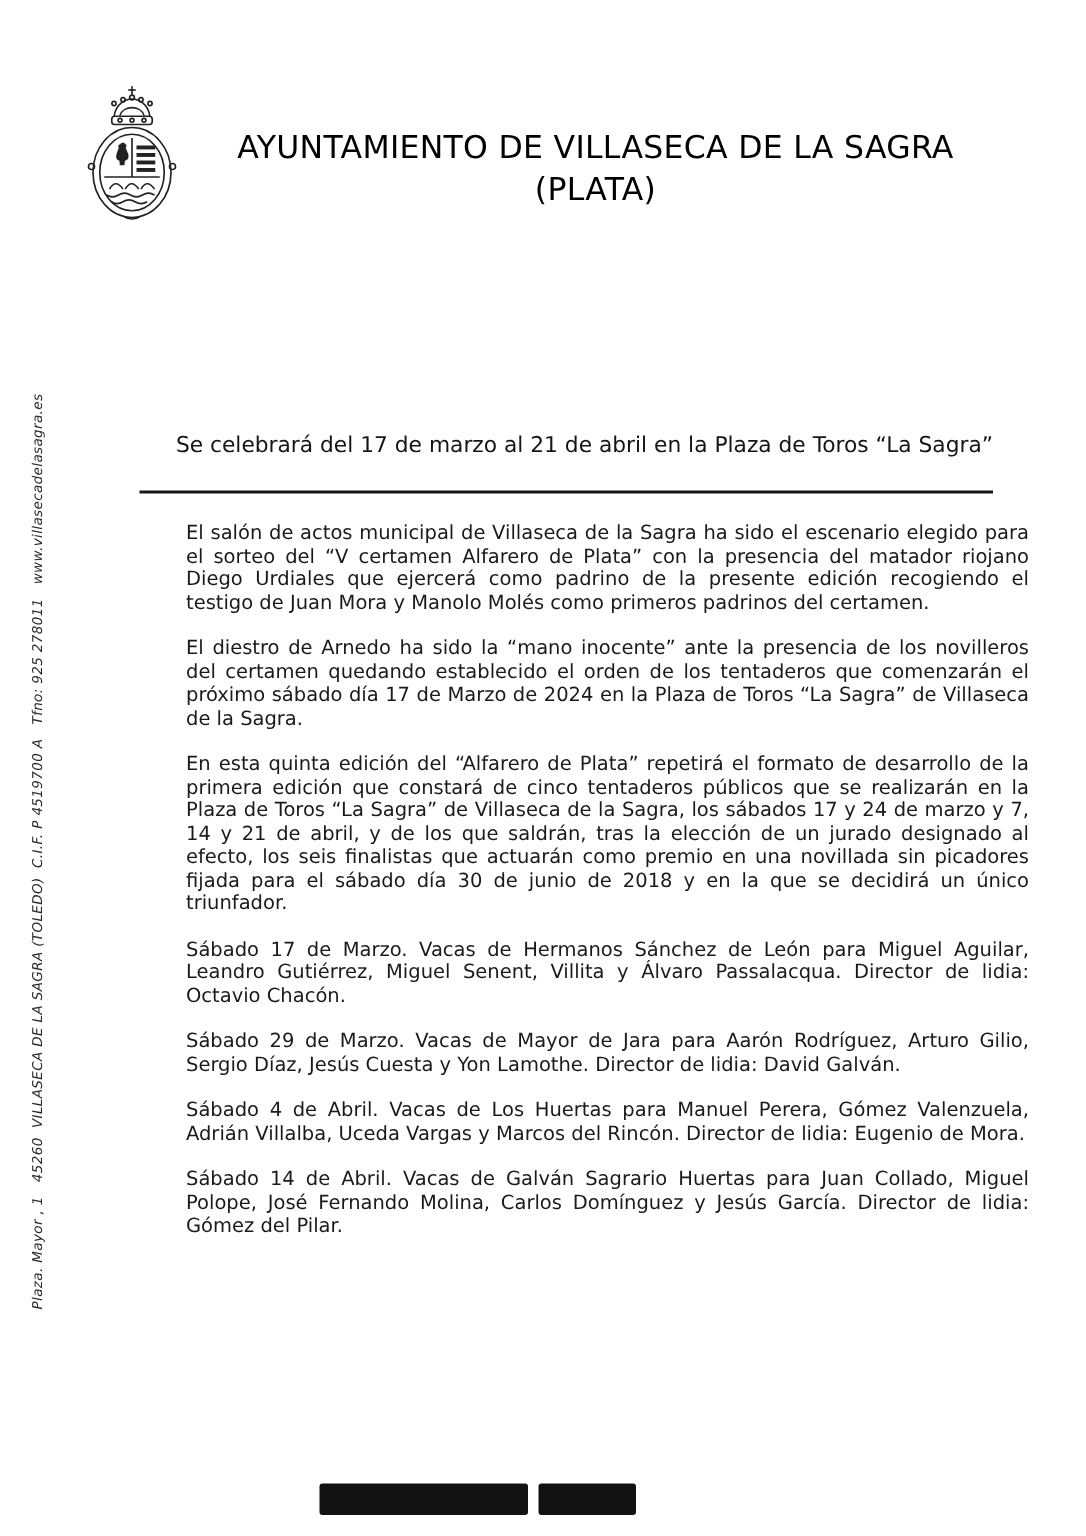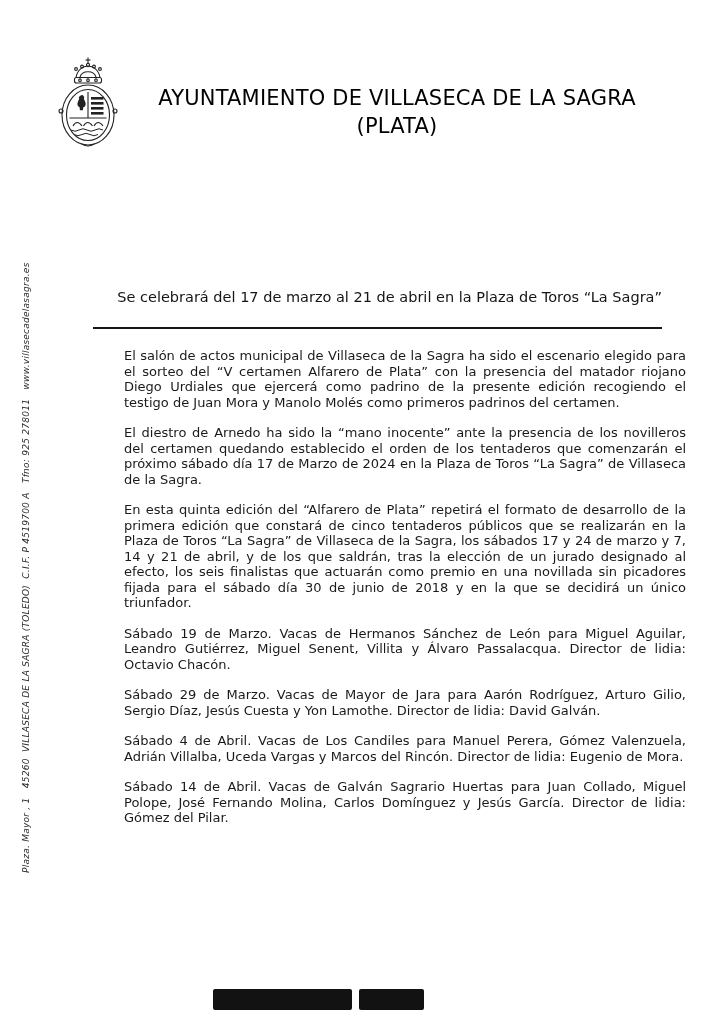--- a/index.html
+++ b/index.html
@@ -109,23 +109,23 @@
 
 
   <div class="subtitle">Se celebrará del 17 de marzo al 21 de abril en la Plaza de Toros “La Sagra”</div>
 
   <div class="rule"></div>
 
   <div class="body-text">
       <p><span>El salón de actos municipal de Villaseca de la Sagra ha sido el escenario elegido para el sorteo del “V certamen Alfarero de Plata” con la presencia del matador riojano Diego Urdiales que ejercerá como padrino de la presente edición recogiendo el testigo de Juan Mora y Manolo Molés como primeros padrinos del certamen.</span></p>
       <p><span>El diestro de Arnedo ha sido la “mano inocente” ante la presencia de los novilleros del certamen quedando establecido el orden de los tentaderos que comenzarán el próximo sábado día 17 de Marzo de 2024 en la Plaza de Toros “La Sagra” de Villaseca de la Sagra.</span></p>
       <p><span>En esta quinta edición del “Alfarero de Plata” repetirá el formato de desarrollo de la primera edición que constará de cinco tentaderos públicos que se realizarán en la Plaza de Toros “La Sagra” de Villaseca de la Sagra, los sábados 17 y 24 de marzo y 7, 14 y 21 de abril, y de los que saldrán, tras la elección de un jurado designado al efecto, los seis finalistas que actuarán como premio en una novillada sin picadores fijada para el sábado día 30 de junio de 2018 y en la que se decidirá un único triunfador.</span></p>
-      <p><span>Sábado 19 de Marzo. Vacas de </span><span class="b">Hermanos Sánchez de León</span><span> para Miguel Aguilar, Leandro Gutiérrez, Miguel Senent, Villita y Álvaro Passalacqua. Director de lidia: Octavio Chacón.</span></p>
+      <p><span>Sábado 17 de Marzo. Vacas de </span><span class="b">Hermanos Sánchez de León</span><span> para Miguel Aguilar, Leandro Gutiérrez, Miguel Senent, Villita y Álvaro Passalacqua. Director de lidia: Octavio Chacón.</span></p>
       <p><span>Sábado 29 de Marzo. Vacas de </span><span class="b">Mayor de Jara</span><span> para Aarón Rodríguez, Arturo Gilio, Sergio Díaz, Jesús Cuesta y Yon Lamothe. Director de lidia: David Galván.</span></p>
-      <p><span>Sábado 4 de Abril. Vacas de </span><span class="b">Los Candiles</span><span> para Manuel Perera, Gómez Valenzuela, Adrián Villalba, Uceda Vargas y Marcos del Rincón. Director de lidia: Eugenio de Mora.</span></p>
+      <p><span>Sábado 4 de Abril. Vacas de </span><span class="b">Los Huertas</span><span> para Manuel Perera, Gómez Valenzuela, Adrián Villalba, Uceda Vargas y Marcos del Rincón. Director de lidia: Eugenio de Mora.</span></p>
       <p><span>Sábado 14 de Abril. Vacas de </span><span class="b">Galván Sagrario Huertas</span><span> para Juan Collado, Miguel Polope, José Fernando Molina, Carlos Domínguez y Jesús García. Director de lidia: Gómez del Pilar.</span></p>
     </div>
 
   <div class="side-text">Plaza. Mayor , 1   45260  VILLASECA DE LA SAGRA (TOLEDO)  C.I.F. P 4519700 A   Tfno: 925 278011   www.villasecadelasagra.es</div>
 
   <div class="footer-bar left"></div>
   <div class="footer-bar right"></div>
 
 </div>
 

